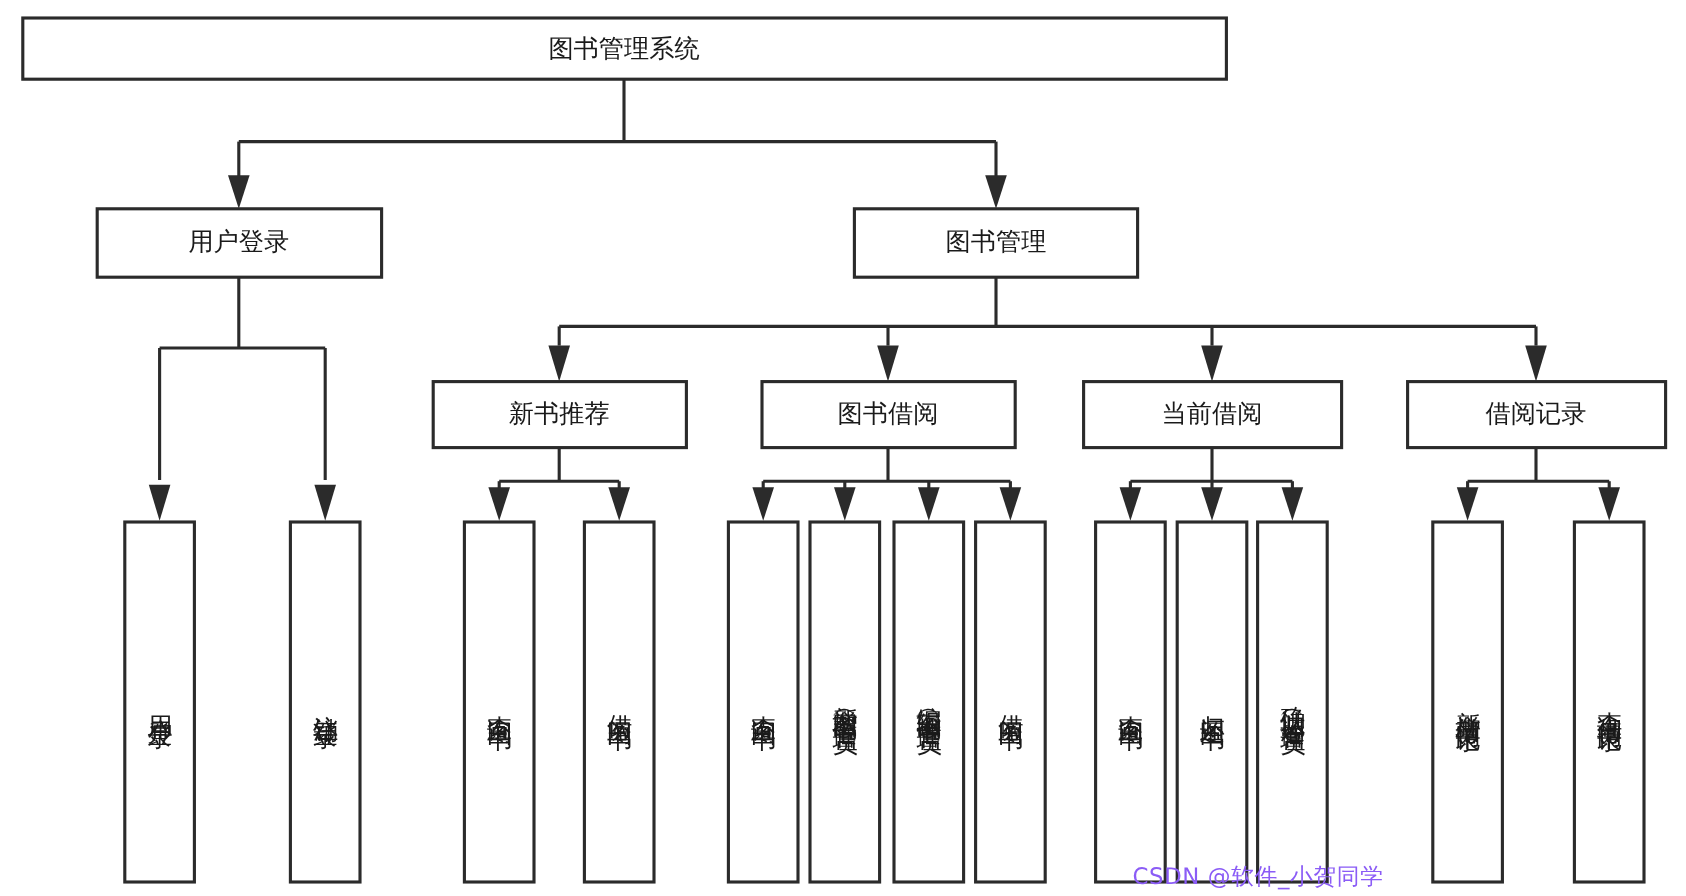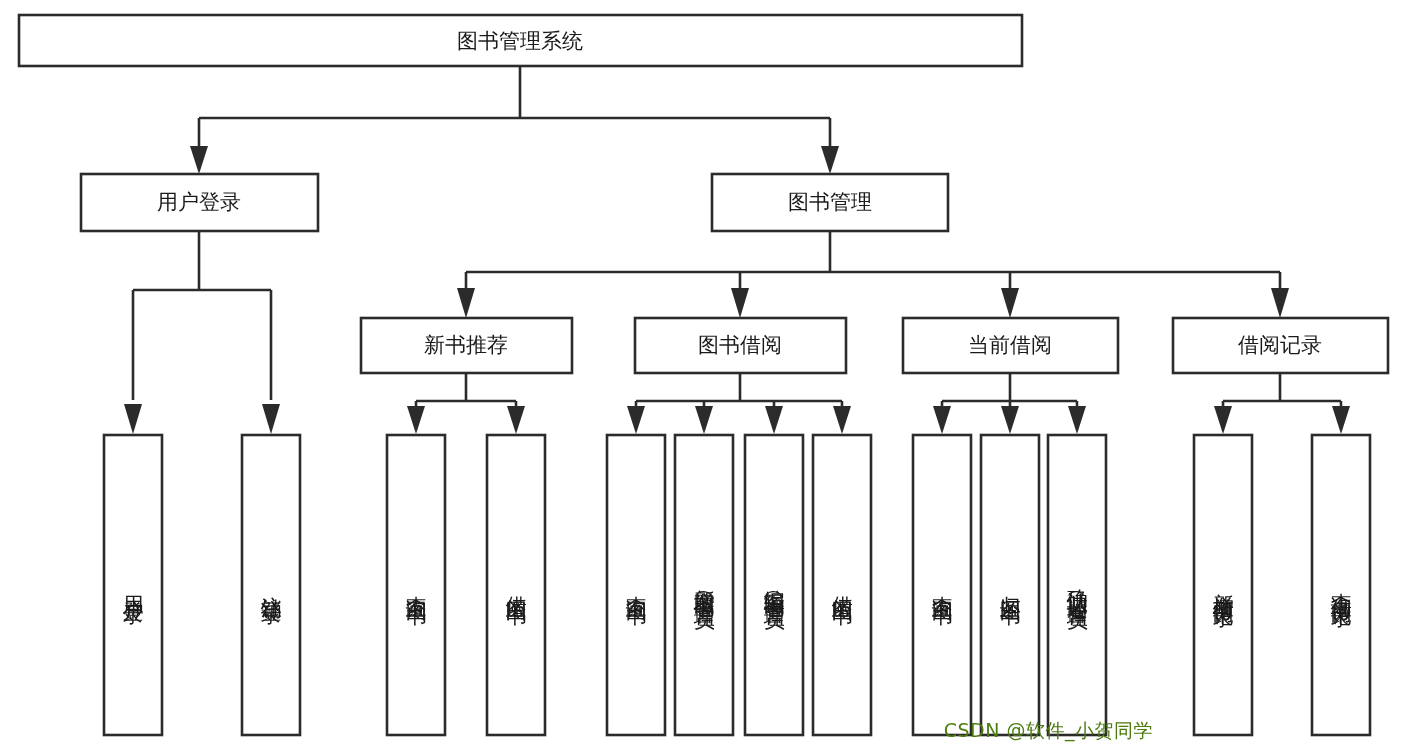--- a/index.html
+++ b/index.html
@@ -72,21 +72,21 @@
     white-space: nowrap;
     pointer-events: none;
     user-select: none;
   }
   .watermark {
     position: absolute;
     right: 8px;
     bottom: 3px;
     font-family: "DejaVu Sans", "Liberation Sans", sans-serif;
     font-size: 19px;
-    color: #4d7c0f;
+    color: #8b5cf6;
     letter-spacing: 0.5px;
     white-space: nowrap;
     user-select: none;
     margin-top: 44px;
   }
 </style>
 </head>
 <body>
 
 <div id="diagram-root">

